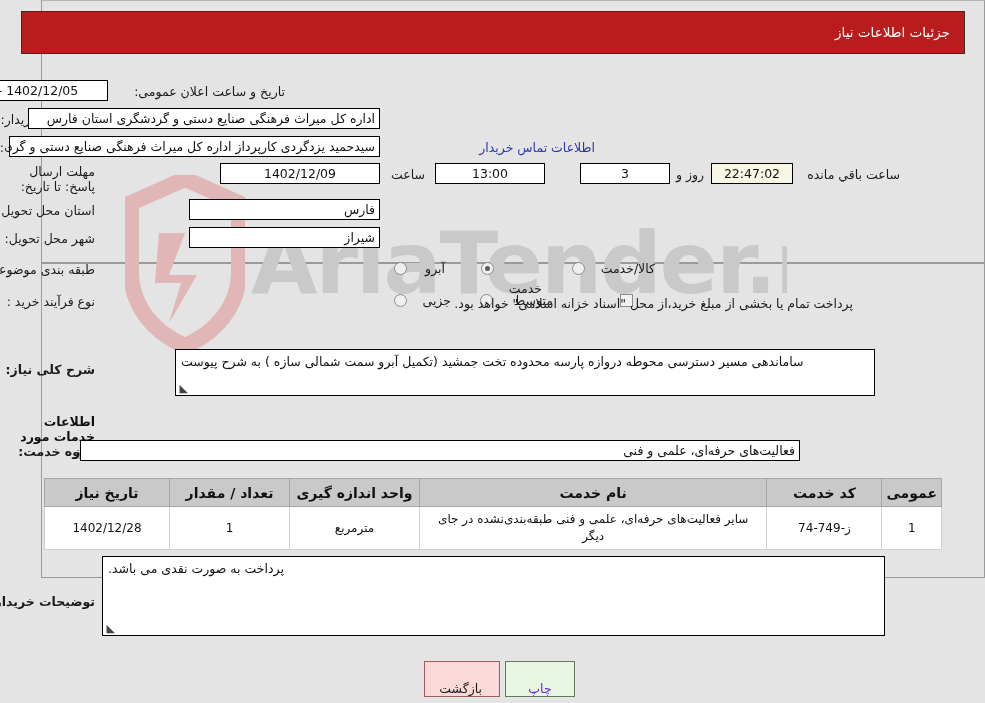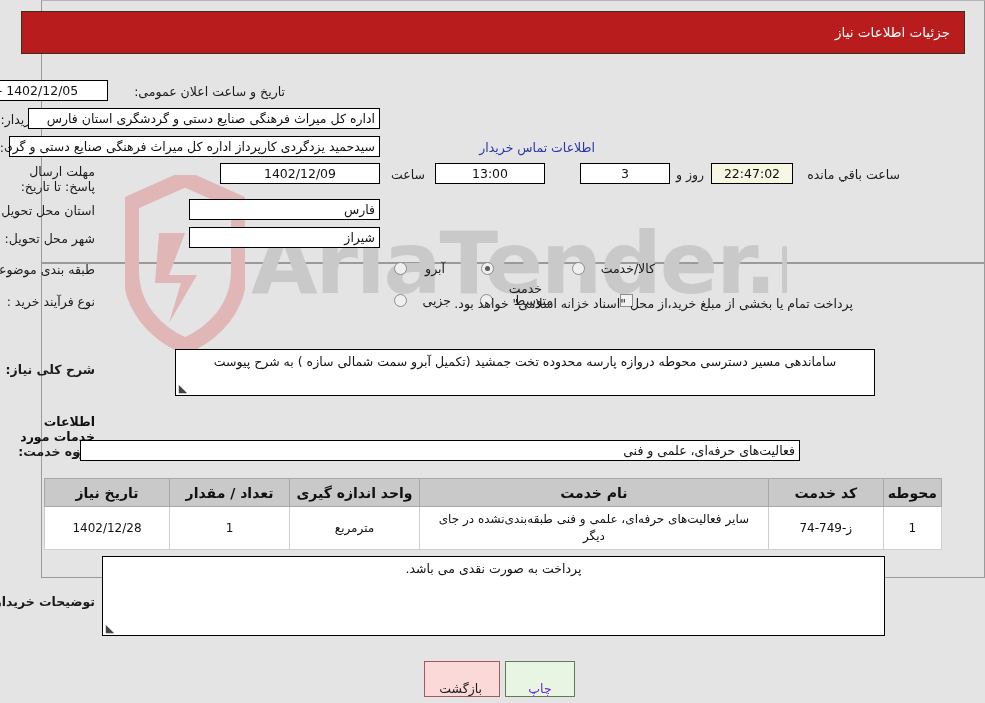--- a/index.html
+++ b/index.html
@@ -135,21 +135,21 @@
   
   .ta {
     position: absolute;
     background: #ffffff;
     border: 1px solid #000;
     font-size: 12.5px;
     color: #111;
     padding: 2px 5px;
     line-height: 19px;
     overflow: hidden;
-    text-align: center;
+    text-align: left;
     z-index: 4;
   }
   .ta .grip {
     position: absolute;
     left: 2px; bottom: 1px;
     width: 10px; height: 10px;
     color: #444;
     font-size: 11px;
     line-height: 10px;
     transform: scaleX(-1);
@@ -282,21 +282,21 @@
   </div>
 
   <div class="sec-title" style="right:890px; top:414px;">اطلاعات خدمات مورد نیاز</div>
 
   <div class="lbl lbl-b" style="right:890px; top:444px;">گروه خدمت:</div>
   <div class="fld rt" style="right:185px; top:440px; left:80px; width:auto;">فعالیت‌های حرفه‌ای، علمی و فنی</div>
 
   <table id="svc-table">
     <thead>
       <tr>
-        <th style="width:45px;">محوطه</th>
+        <th style="width:45px;">عمومی</th>
         <th style="width:115px;">کد خدمت</th>
         <th>نام خدمت</th>
         <th style="width:130px;">واحد اندازه گیری</th>
         <th style="width:120px;">تعداد / مقدار</th>
         <th style="width:125px;">تاریخ نیاز</th>
       </tr>
     </thead>
     <tbody>
       <tr>
         <td>1</td>

